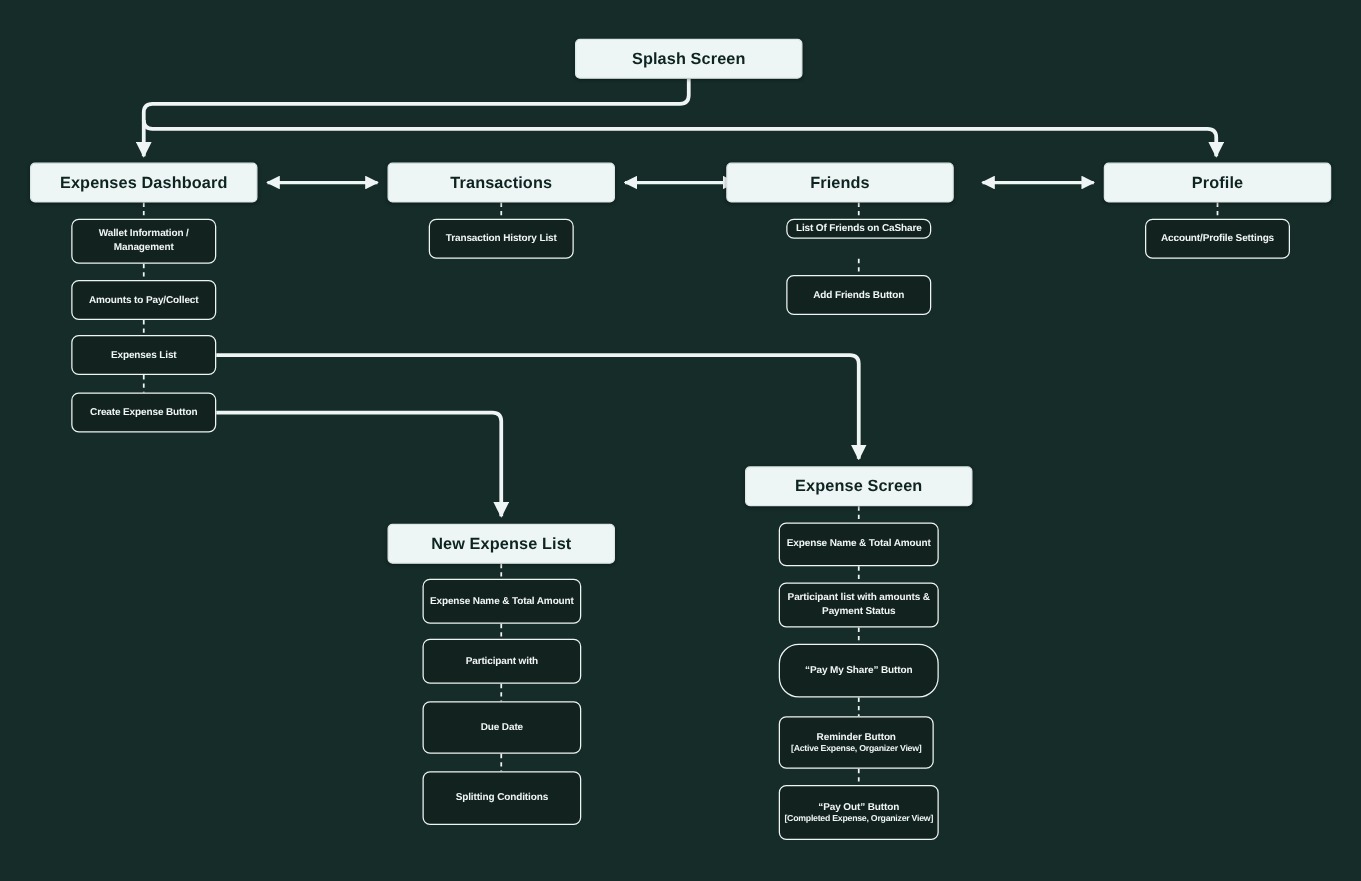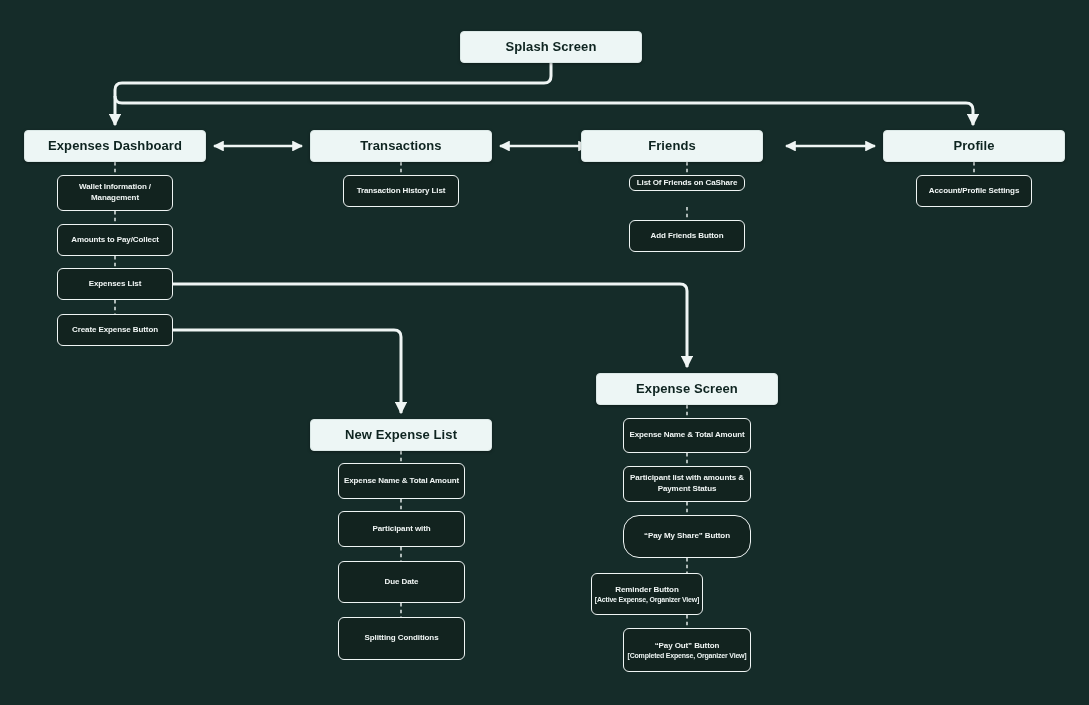--- a/index.html
+++ b/index.html
@@ -116,21 +116,21 @@
   <div class="node dark" style="left:623px;top:418px;width:128px;height:35px;">
     <span class="label">Expense Name &amp; Total Amount</span>
   </div>
   <div class="node dark" style="left:623px;top:466px;width:128px;height:36px;">
     <span class="label">Participant list with amounts &amp;
 Payment Status</span>
   </div>
   <div class="node dark" style="left:623px;top:515px;width:128px;height:43px;border-radius:16px;">
     <span class="label">“Pay My Share” Button</span>
   </div>
-  <div class="node dark" style="left:591px;top:573px;width:112px;height:42px;">
+  <div class="node dark" style="left:623px;top:573px;width:124px;height:42px;">
     <span class="label">Reminder Button</span>
     <span class="note">[Active Expense, Organizer View]</span>
   </div>
   <div class="node dark" style="left:623px;top:628px;width:128px;height:44px;">
     <span class="label">“Pay Out” Button</span>
     <span class="note">[Completed Expense, Organizer View]</span>
   </div>
 
   <div class="node light" style="left:310px;top:419px;width:182px;height:32px;">
     <span class="label">New Expense List</span>

